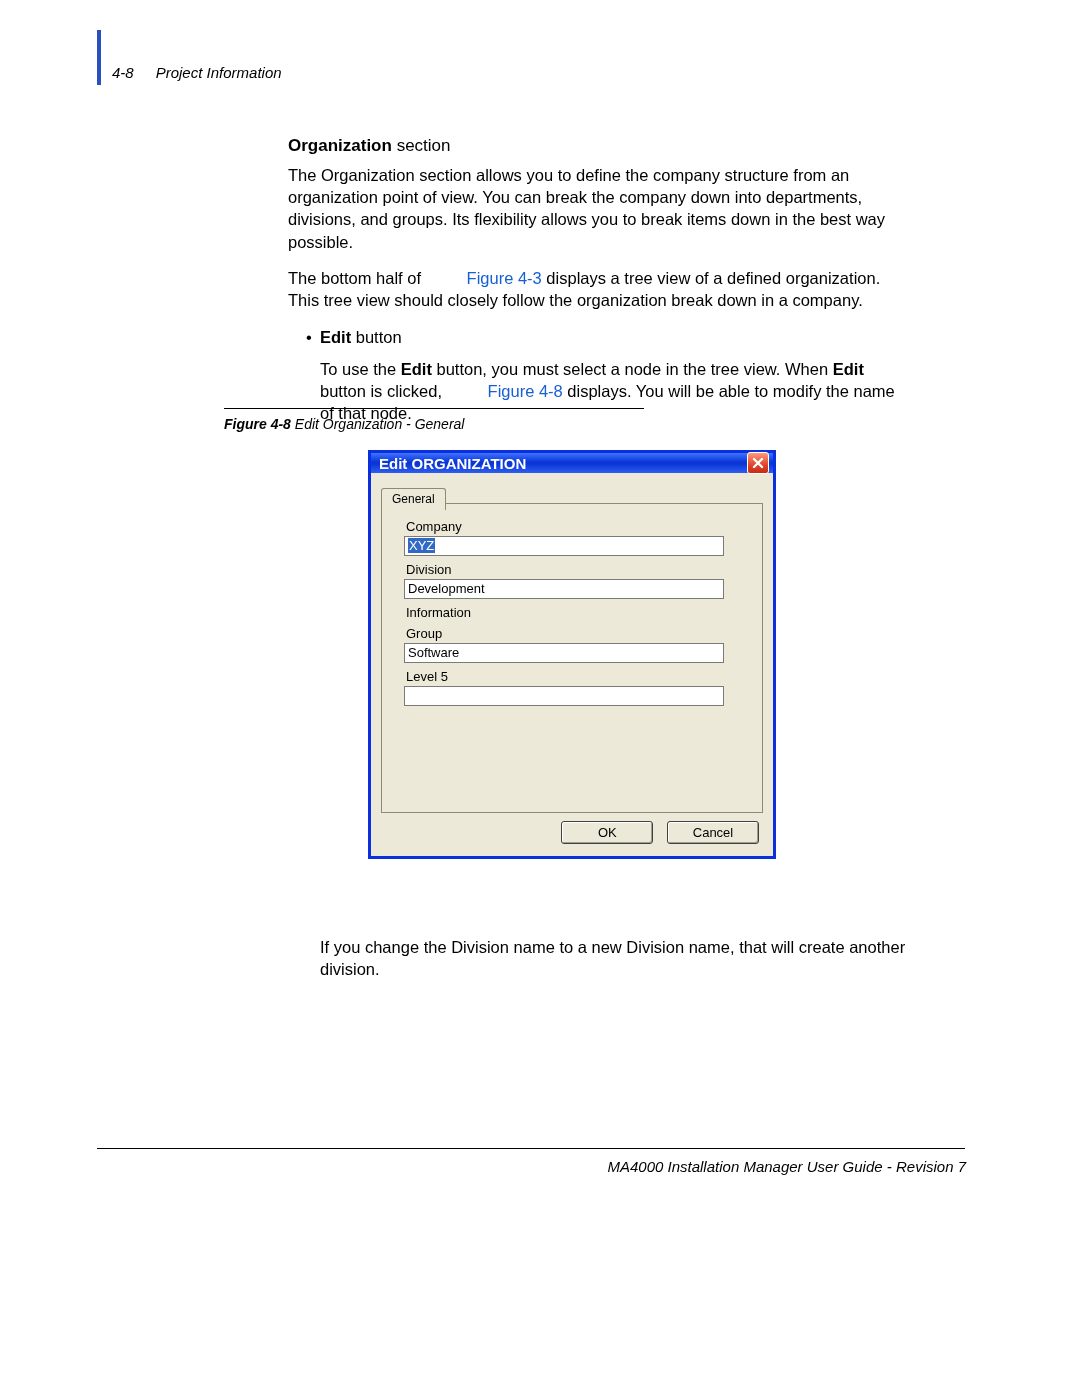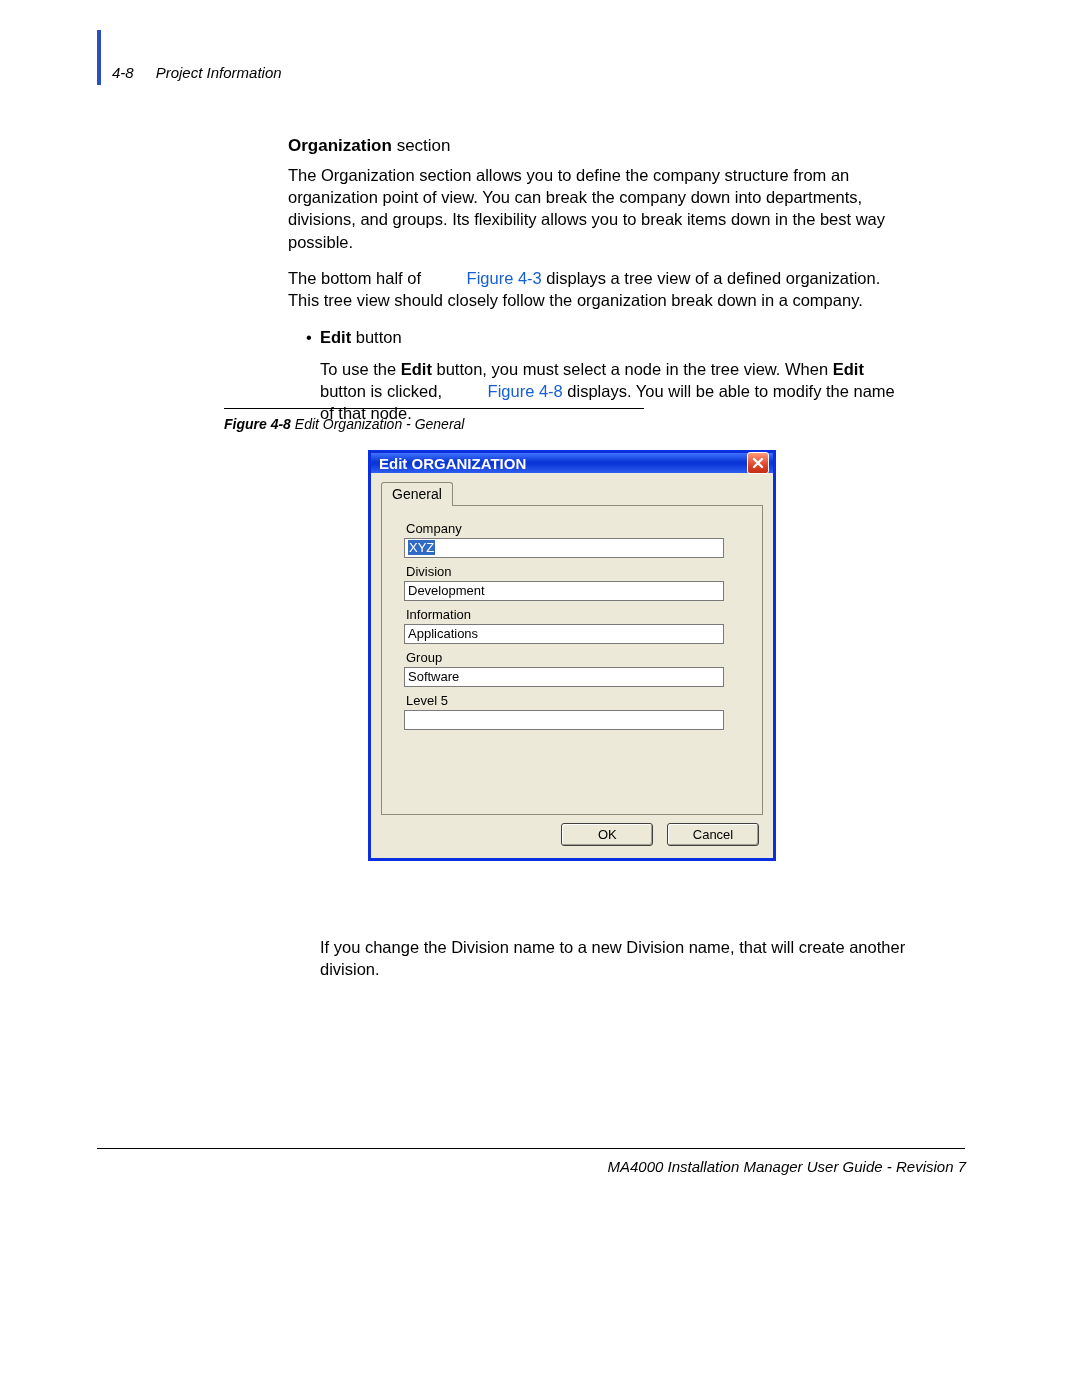--- a/index.html
+++ b/index.html
@@ -118,23 +118,23 @@
   .tab-strip {
     padding: 8px 10px 0 10px;
   }
   .tab {
     display: inline-block;
     background: #ece9d8;
     border: 1px solid #8d8a78;
     border-bottom: none;
     border-radius: 3px 3px 0 0;
     padding: 3px 10px 4px 10px;
-    font-size: 14px;
+    font-size: 12px;
     position: relative;
-    top: 1px;
+    top: 7px;
   }
   .tab-panel {
     margin: 0 10px;
     border: 1px solid #8d8a78;
     background: #ece9d8;
     padding: 9px 18px 40px 22px;
     min-height: 310px;
     box-sizing: border-box;
   }
   .field-label {
@@ -245,21 +245,20 @@
         <span class="tab">General</span>
       </div>
       <div class="tab-panel">
         <div class="field-label">Company</div>
         <div class="text-input selected"><span class="sel">XYZ</span></div>
 
         <div class="field-label">Division</div>
         <div class="text-input">Development</div>
 
         <div class="field-label">Information</div>
-        <div class="text-input">Applications</div>
 
         <div class="field-label">Group</div>
         <div class="text-input">Software</div>
 
         <div class="field-label">Level 5</div>
         <div class="text-input"></div>
       </div>
       <div class="button-row">
         <span class="win-btn">OK</span>
         <span class="win-btn">Cancel</span>

